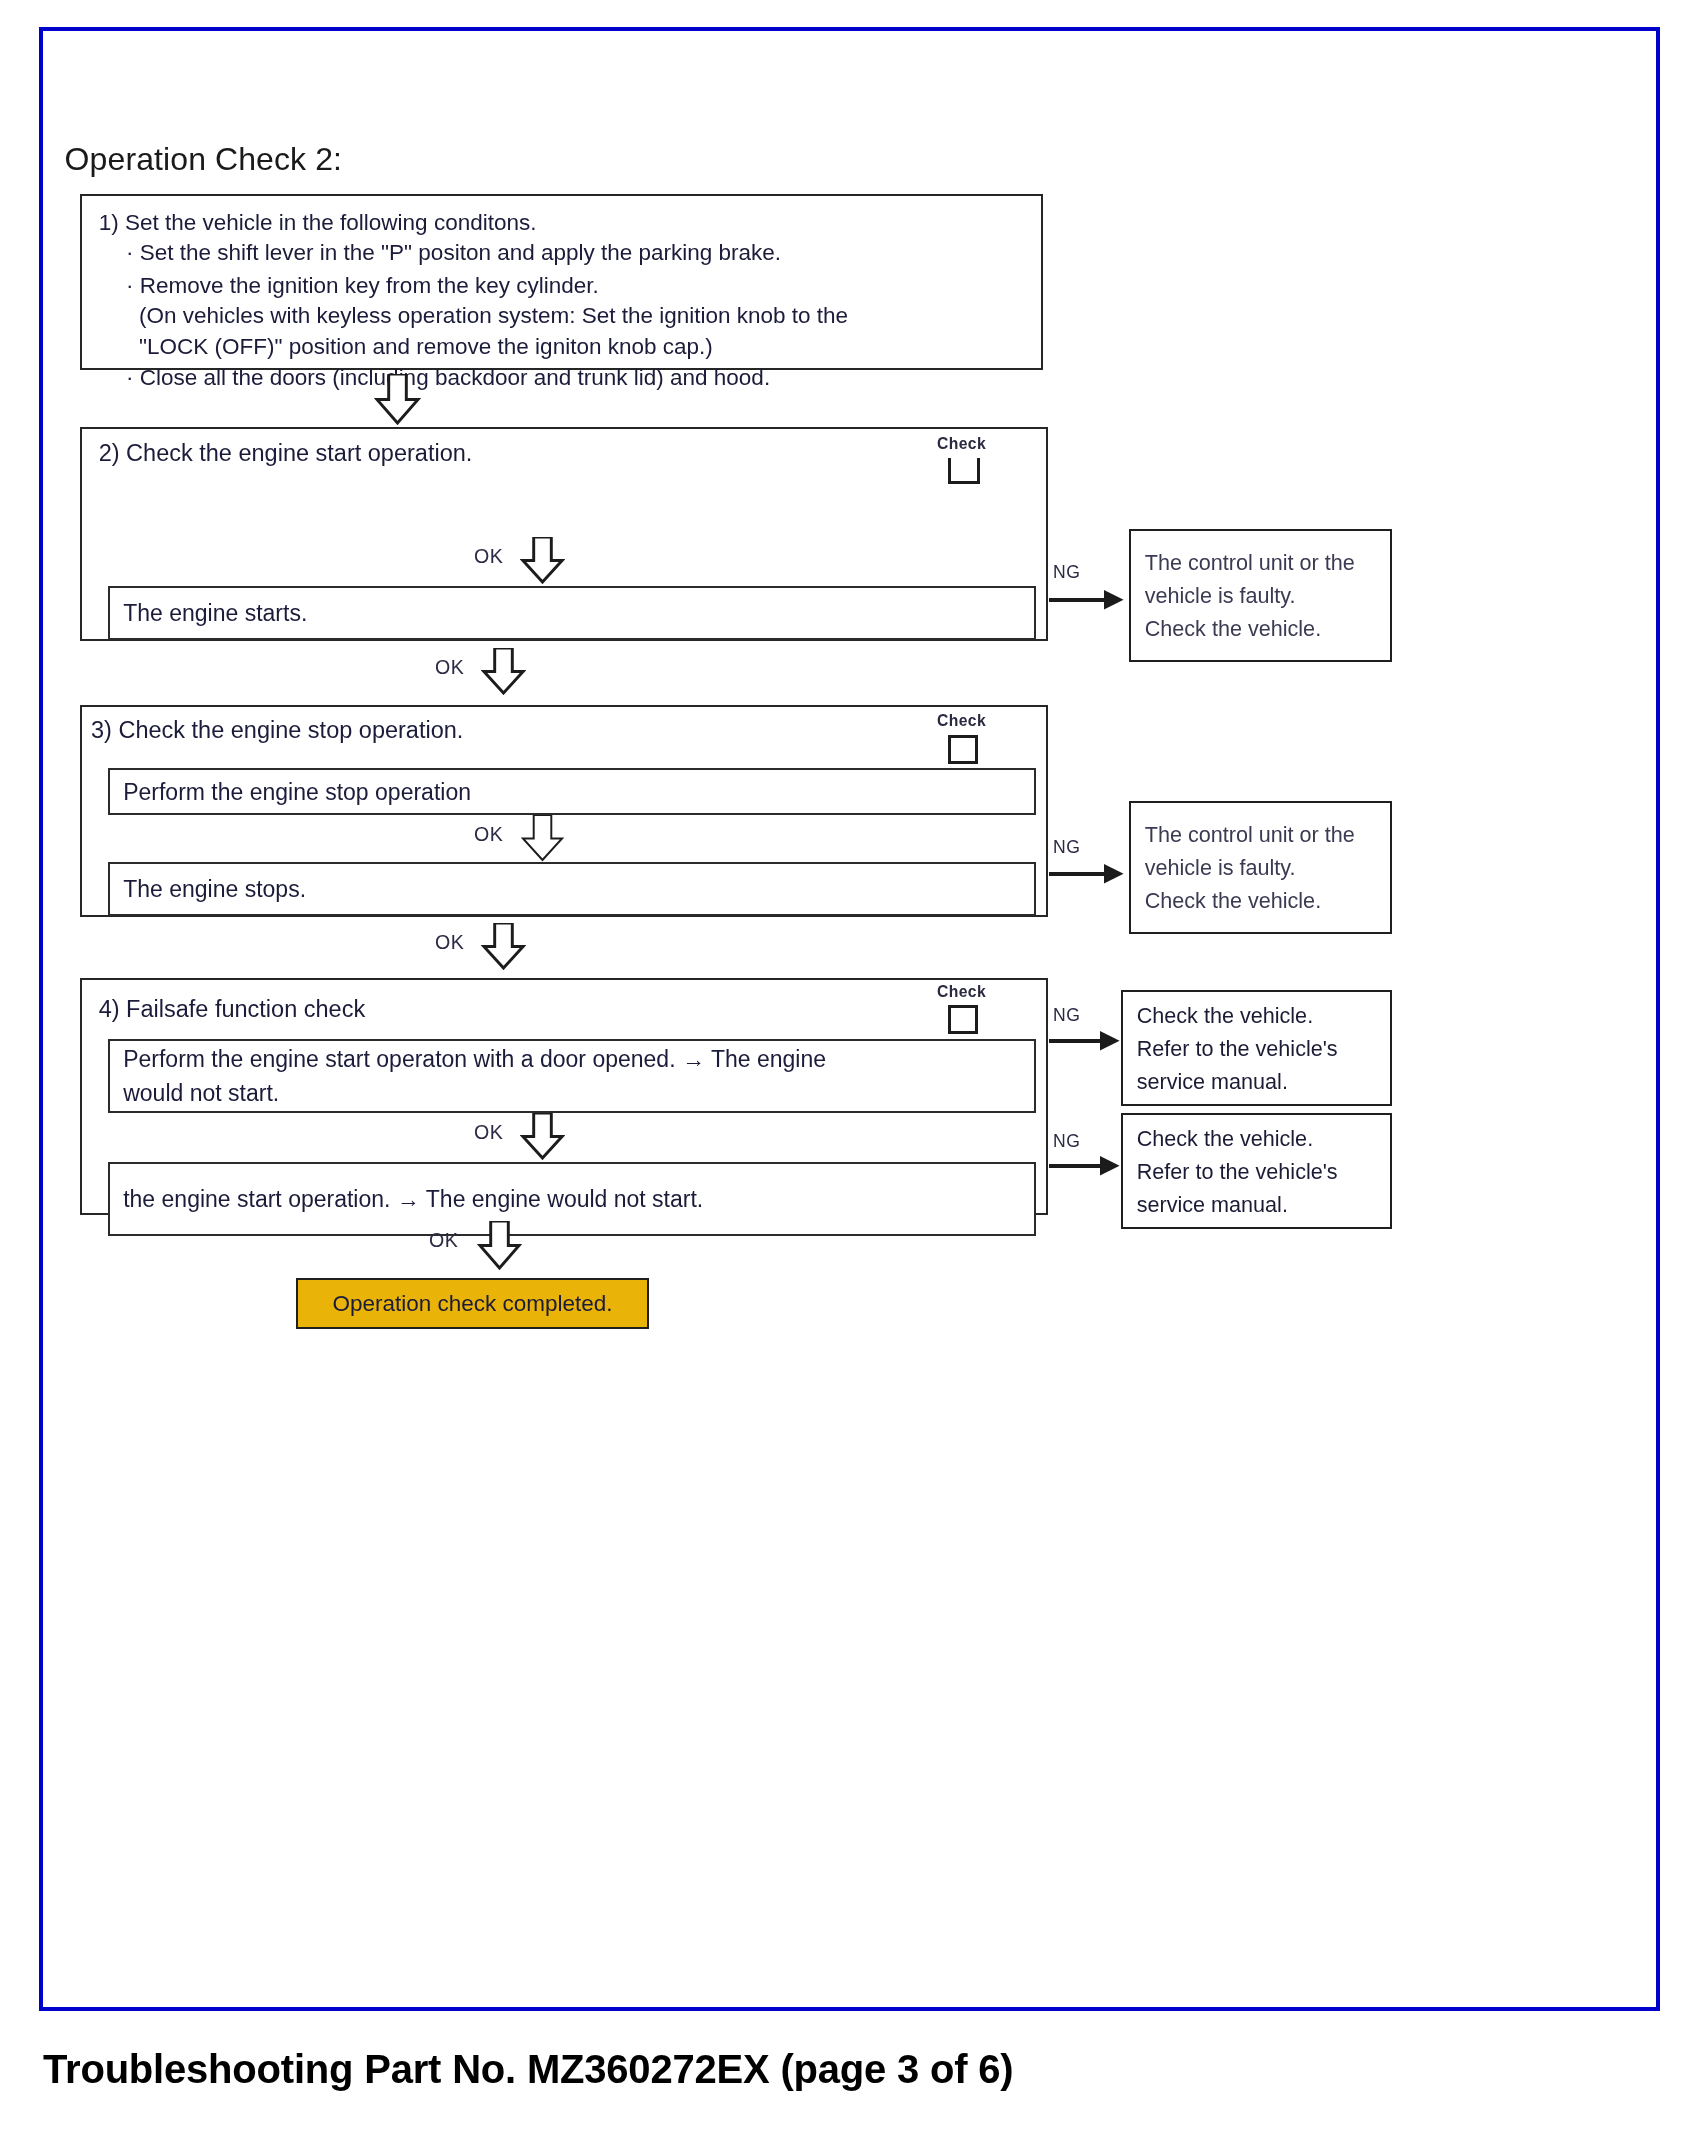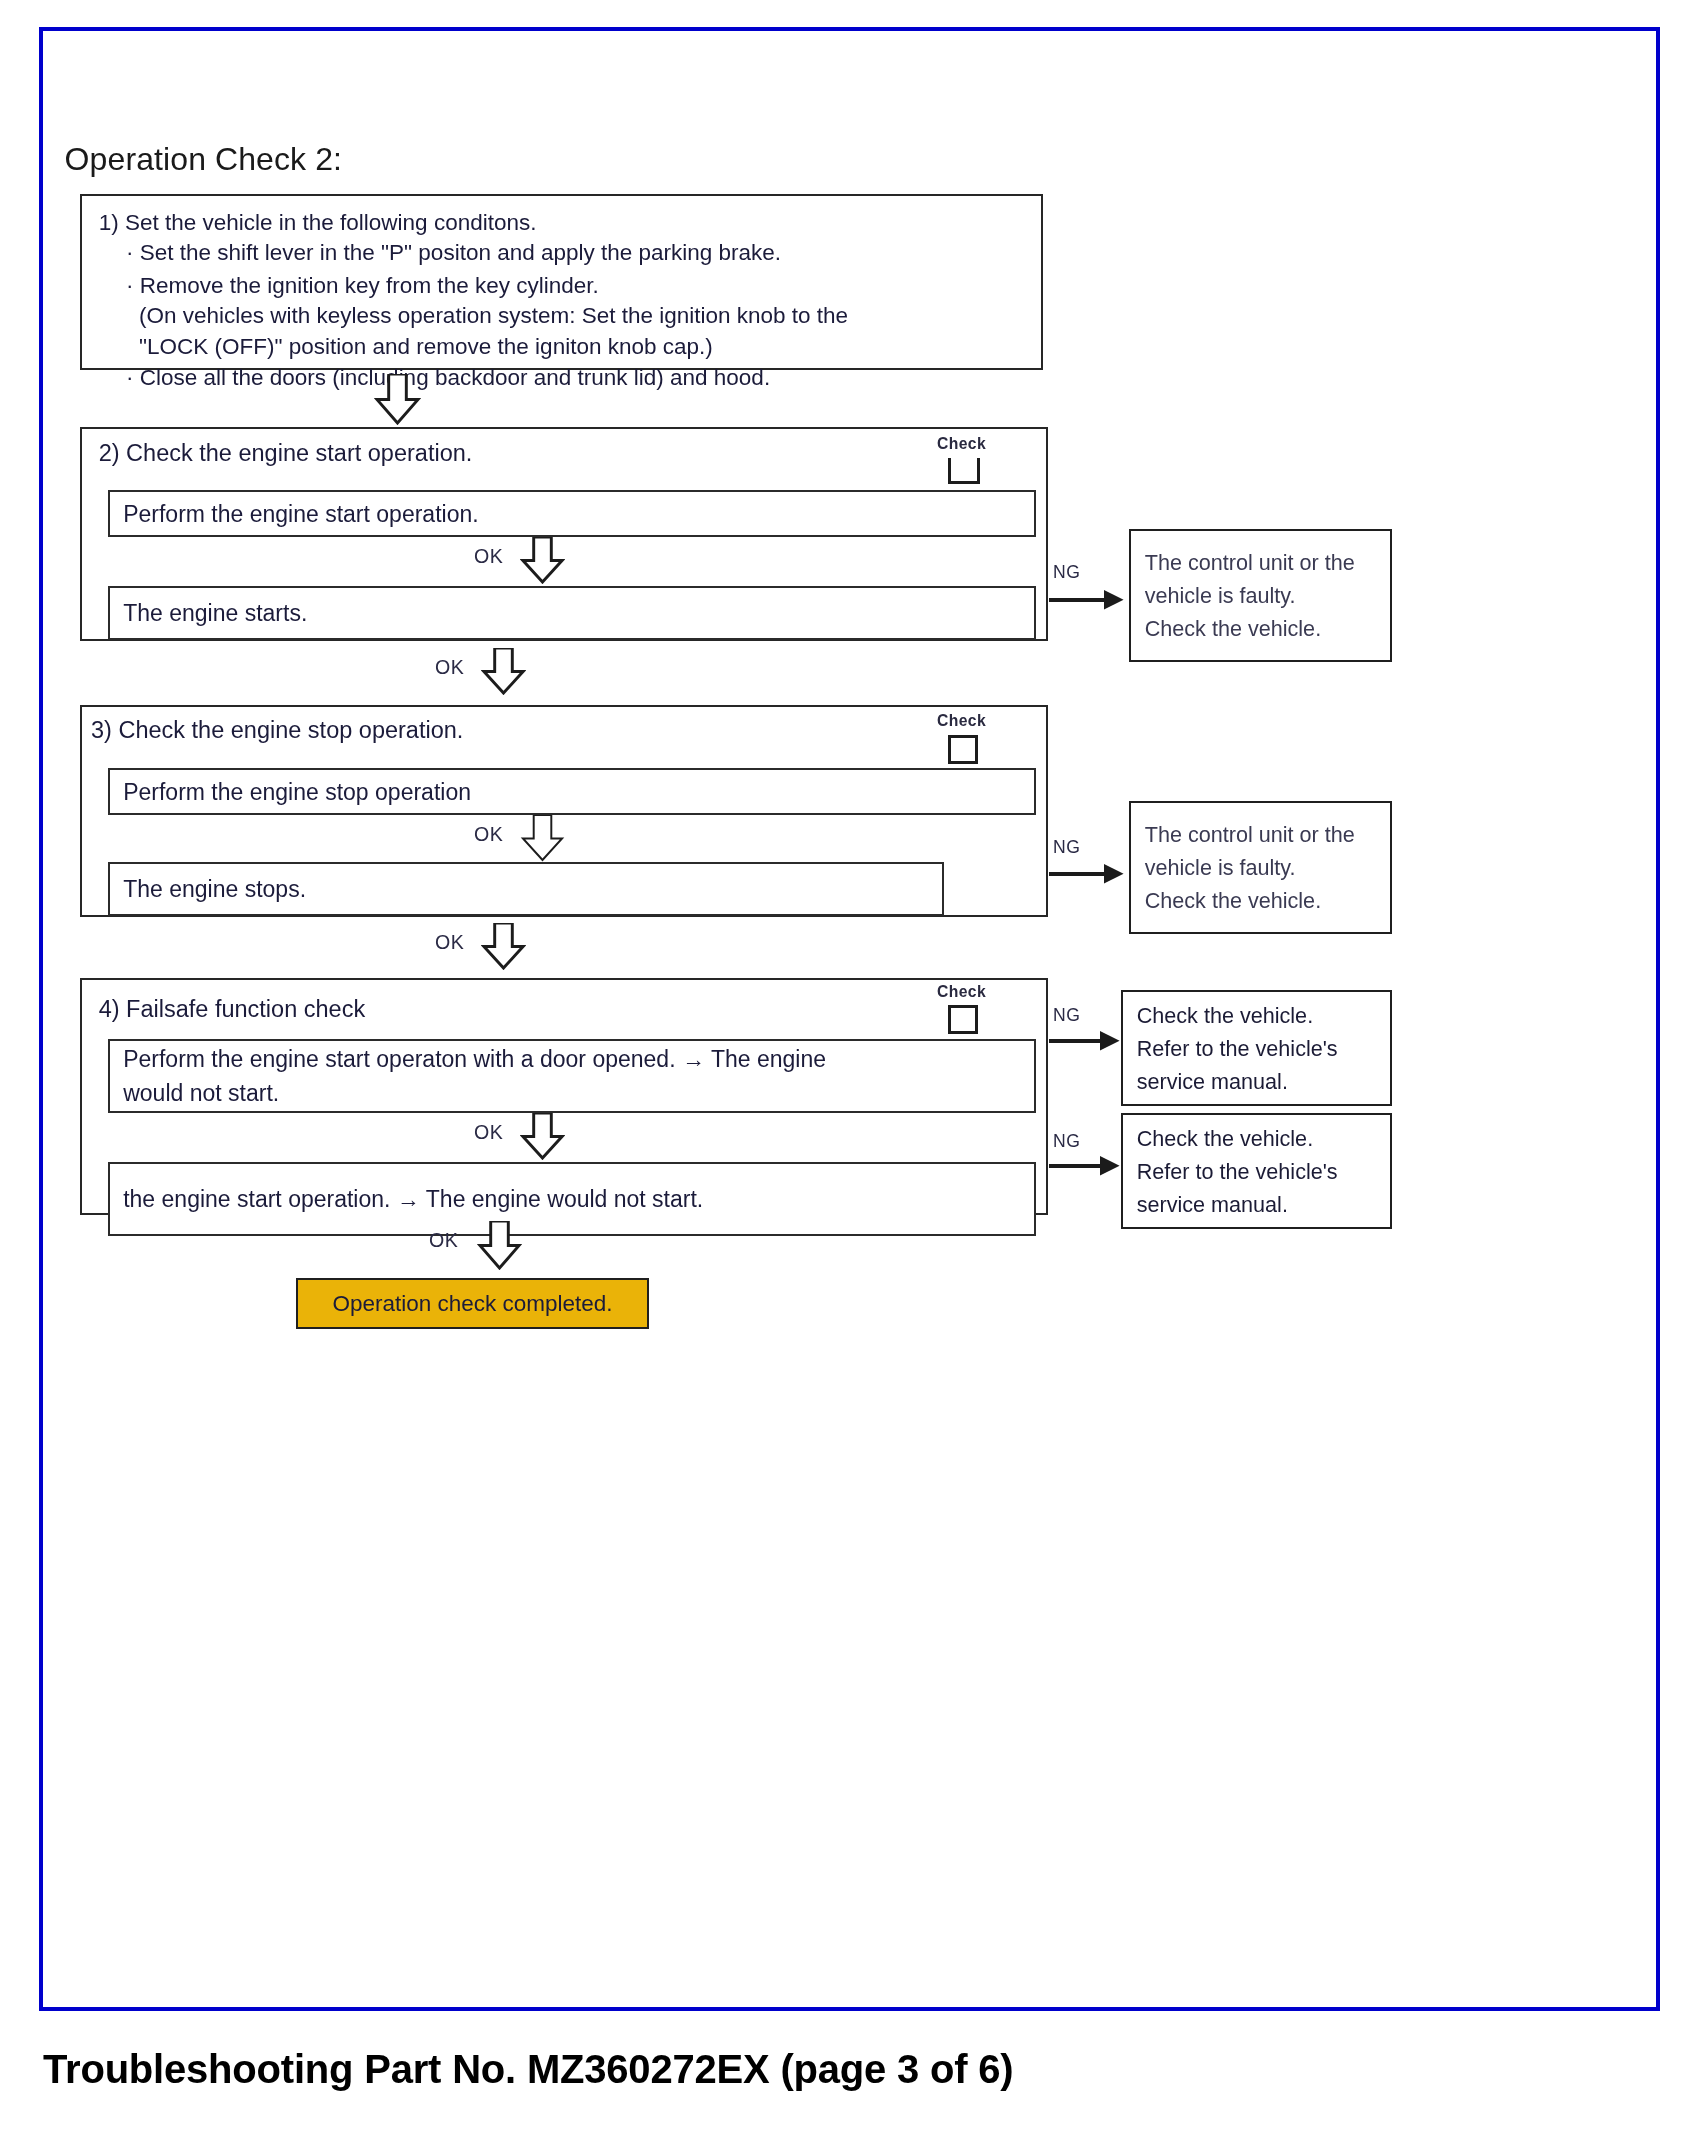--- a/index.html
+++ b/index.html
@@ -182,23 +182,20 @@
         <polygon points="15,0 33,0 33,26 45,26 24,50 3,26 15,26" fill="#ffffff" stroke="#1c1c1c" stroke-width="3"></polygon>
       </svg>
     </div>
 
     <div class="abs step-box" style="left:37px; top:396px; width:968px; height:214px;padding-left:20px;">
       <div class="abs step-head" style="left:16.7px; top:10.8px;">2) Check the engine start operation.</div>
 
       <div class="abs check-label" style="left:855px; top:5.9px;">Check</div>
       <div class="abs check-u" style="left:866px; top:29px; width:32px; height:25.5px;"></div>
 
-      <div class="abs sub-box" style="left:25.5px; top:61px; width:928px; height:47px;">
-        <div class="txt">Perform the engine start operation.</div>
-      </div>
 
       <div class="abs flow-label" style="left:392px; top:116px;">OK</div>
       <div class="abs arrow" style="left:438px; top:108px; width:45px; height:47px;">
         <svg width="45" height="47" viewBox="0 0 46 48">
           <polygon points="14,0 32,0 32,24 43,24 23,46 3,24 14,24" fill="#ffffff" stroke="#1c1c1c" stroke-width="3"></polygon>
         </svg>
       </div>
 
       <div class="abs sub-box" style="left:25.5px; top:157px; width:928px; height:54px;">
         <div class="txt">The engine starts.</div>
@@ -238,21 +235,21 @@
         <div class="txt">Perform the engine stop operation</div>
       </div>
 
       <div class="abs flow-label" style="left:392px; top:116px;">OK</div>
       <div class="abs arrow" style="left:438px; top:108px; width:45px; height:47px;">
         <svg width="45" height="47" viewBox="0 0 46 48">
           <polygon points="14,0 32,0 32,24 43,24 23,46 3,24 14,24" fill="#ffffff" stroke="#1c1c1c" stroke-width="2"></polygon>
         </svg>
       </div>
 
-      <div class="abs sub-box" style="left:25.5px; top:155px; width:836px; height:54px;">
+      <div class="abs sub-box" style="left:25.5px; top:155px; width:928px; height:54px;">
         <div class="txt">The engine stops.</div>
       </div>
     </div>
 
     <div class="abs ng-line" style="left:1006px; top:841px; width:61px; height:3.9px;"></div>
     <div class="abs arrow" style="left:1061px; top:831px; width:23.5px; height:23.5px;">
       <svg width="23.5" height="23.5" viewBox="0 0 24 24">
         <polygon points="0,2 20,12 0,22" fill="#1b1b1b"></polygon>
       </svg>
     </div>

